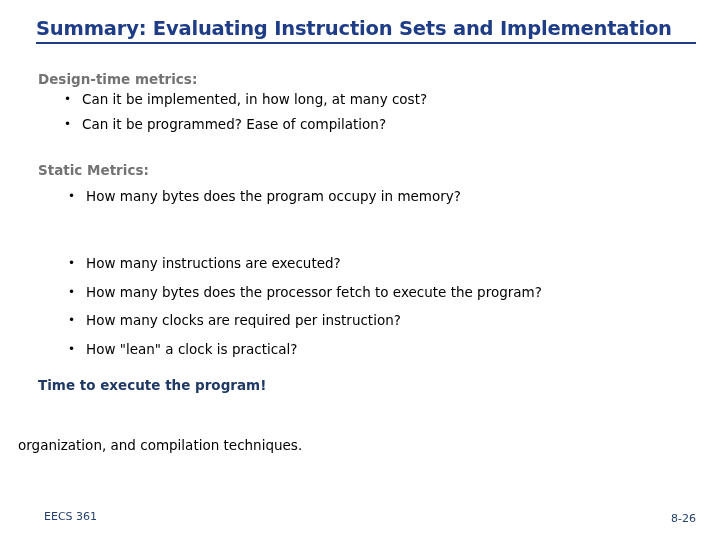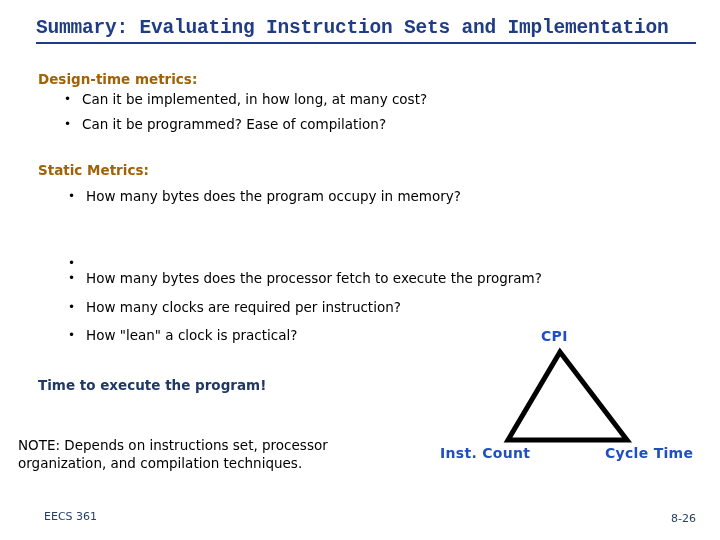--- a/index.html
+++ b/index.html
@@ -30,30 +30,29 @@
     top: 18px;
     width: 660px;
     font-size: 19.5px;
     font-weight: bold;
     color: #1F3D87;
     letter-spacing: -0.2px;
     white-space: nowrap;
     border-bottom: 2px solid #1F3D87;
     padding-bottom: 3px;
     line-height: 1.1;
-    font-family: Liberation Mono, monospace;
   }
 
   
   .section-head {
     position: absolute;
     left: 38px;
     font-size: 13.5px;
     font-weight: bold;
-    color: #a16207;
+    color: #737373;
     white-space: nowrap;
     line-height: 1.2;
   }
   .sh-design  { top: 71px; }
   .sh-static  { top: 162px; }
   .sh-dynamic { top: 231px; }
 
   
   .bullet-list {
     position: absolute;
@@ -180,49 +179,41 @@
     <li>
       <span class="bul">•</span>
       <span class="txt">How many bytes does the program occupy in memory?</span>
     </li>
   </ul>
 
 
   <ul class="bullet-list bl-dynamic">
     <li>
       <span class="bul">•</span>
+      <span class="txt">How many instructions are executed?</span>
     </li>
     <li>
       <span class="bul">•</span>
       <span class="txt">How many bytes does the processor fetch to execute the program?</span>
     </li>
     <li>
       <span class="bul">•</span>
       <span class="txt">How many clocks are required per instruction?</span>
     </li>
     <li>
       <span class="bul">•</span>
       <span class="txt">How  "lean" a clock is practical?</span>
     </li>
   </ul>
 
   <div class="best-metric">
     <div>Time to execute the program!</div>
   </div>
 
   <div class="note">
-    <div>NOTE: Depends on instructions set, processor</div>
     <div>organization, and compilation techniques.</div>
   </div>
 
-  <div class="diagram">
-    <svg width="290" height="160" viewBox="0 0 290 160">
-      <polygon points="130,32 197,120 78,120" fill="none" stroke="#000000" stroke-width="5" stroke-linejoin="miter"></polygon>
-    </svg>
-    <div class="diagram-label lbl-cpi">CPI</div>
-    <div class="diagram-label lbl-inst-count">Inst. Count</div>
-    <div class="diagram-label lbl-cycle-time">Cycle Time</div>
-  </div>
 
   <div class="footer-left">EECS 361</div>
   <div class="footer-right">8-26</div>
 
 </div>
 
 </body></html>

